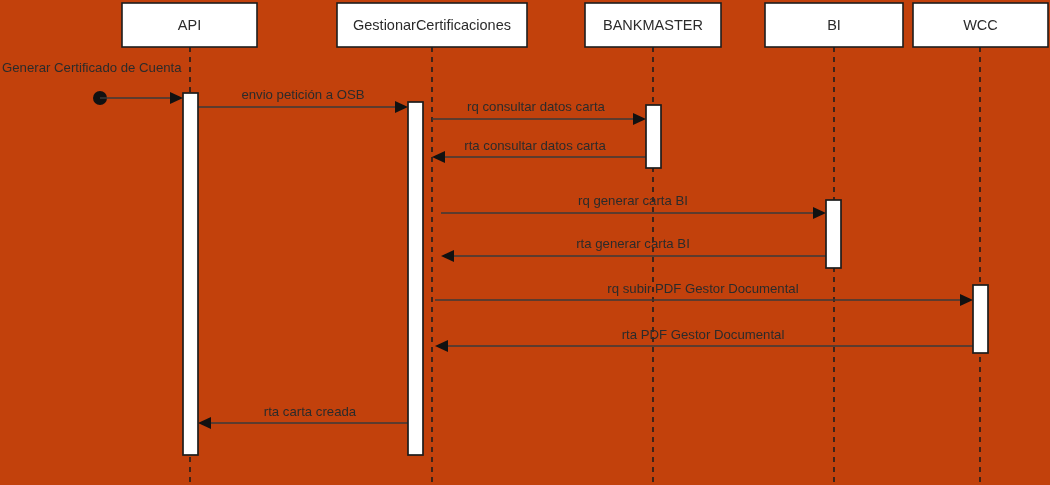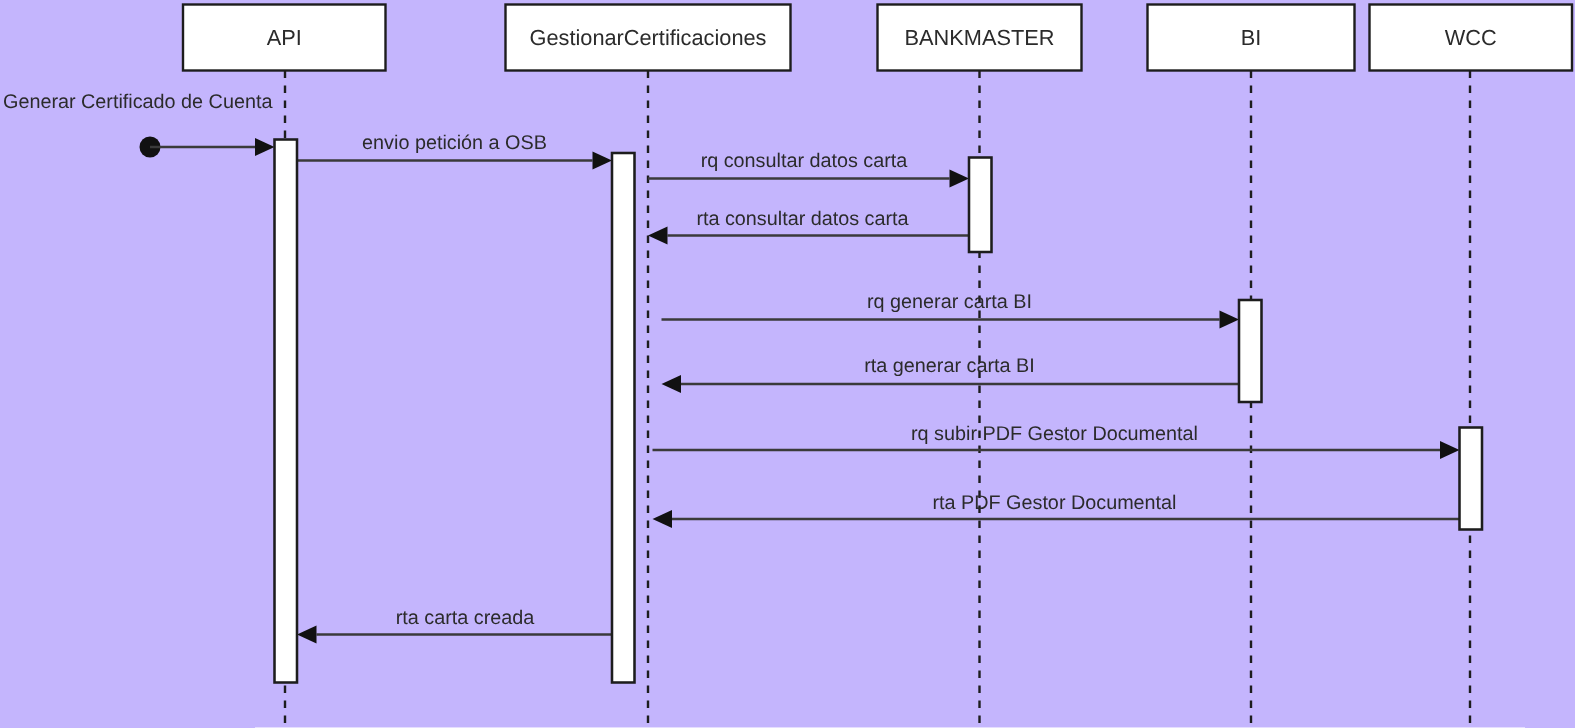--- a/index.html
+++ b/index.html
@@ -10,21 +10,21 @@
   }
   body {
     font-family: "Liberation Sans", sans-serif;
     color: #1a1a1a;
   }
   #diagram-root {
     position: relative;
     width: 1050px;
     height: 485px;
     overflow: hidden;
-    background: #c4b5fd;
+    background: #c2410c;
   }
   svg.diagram-canvas {
     position: absolute;
     top: 0;
     left: 0;
     width: 1050px;
     height: 485px;
     display: block;
   }
   .lifeline-box-rect {

